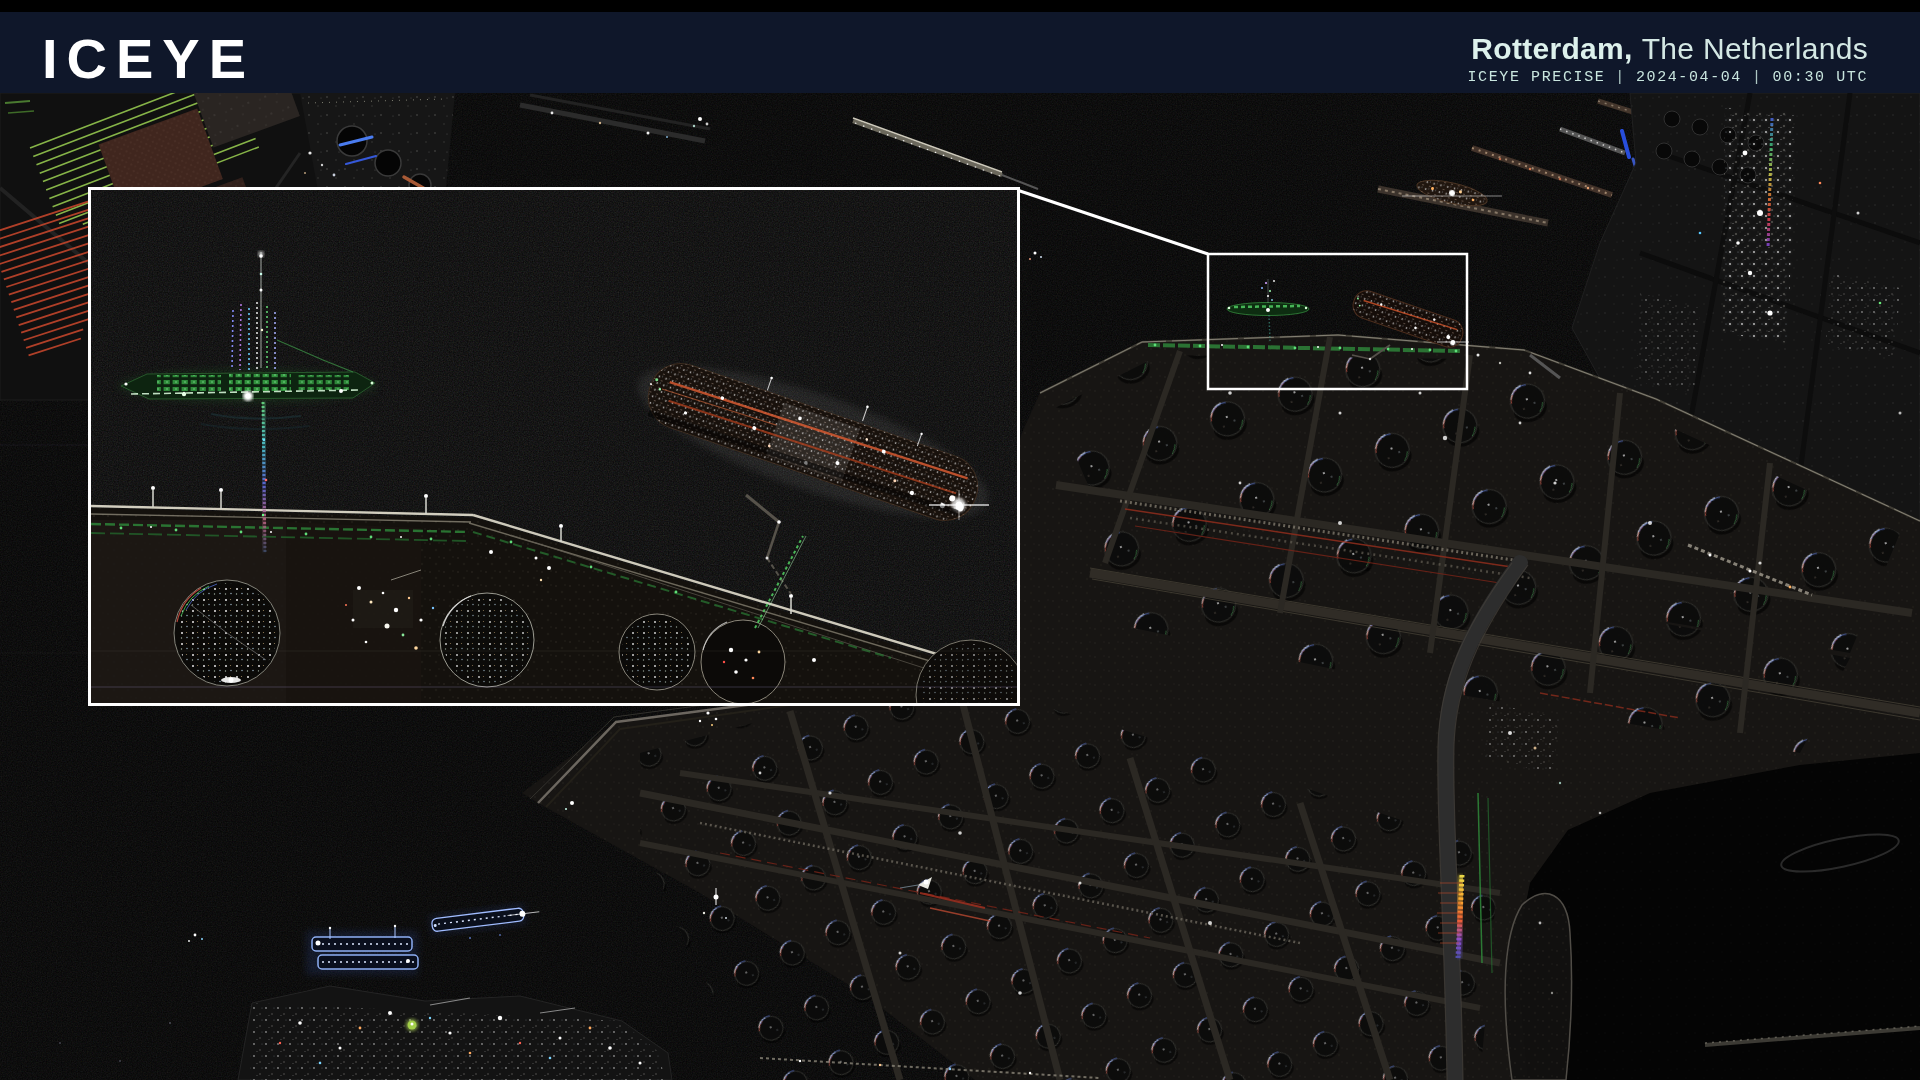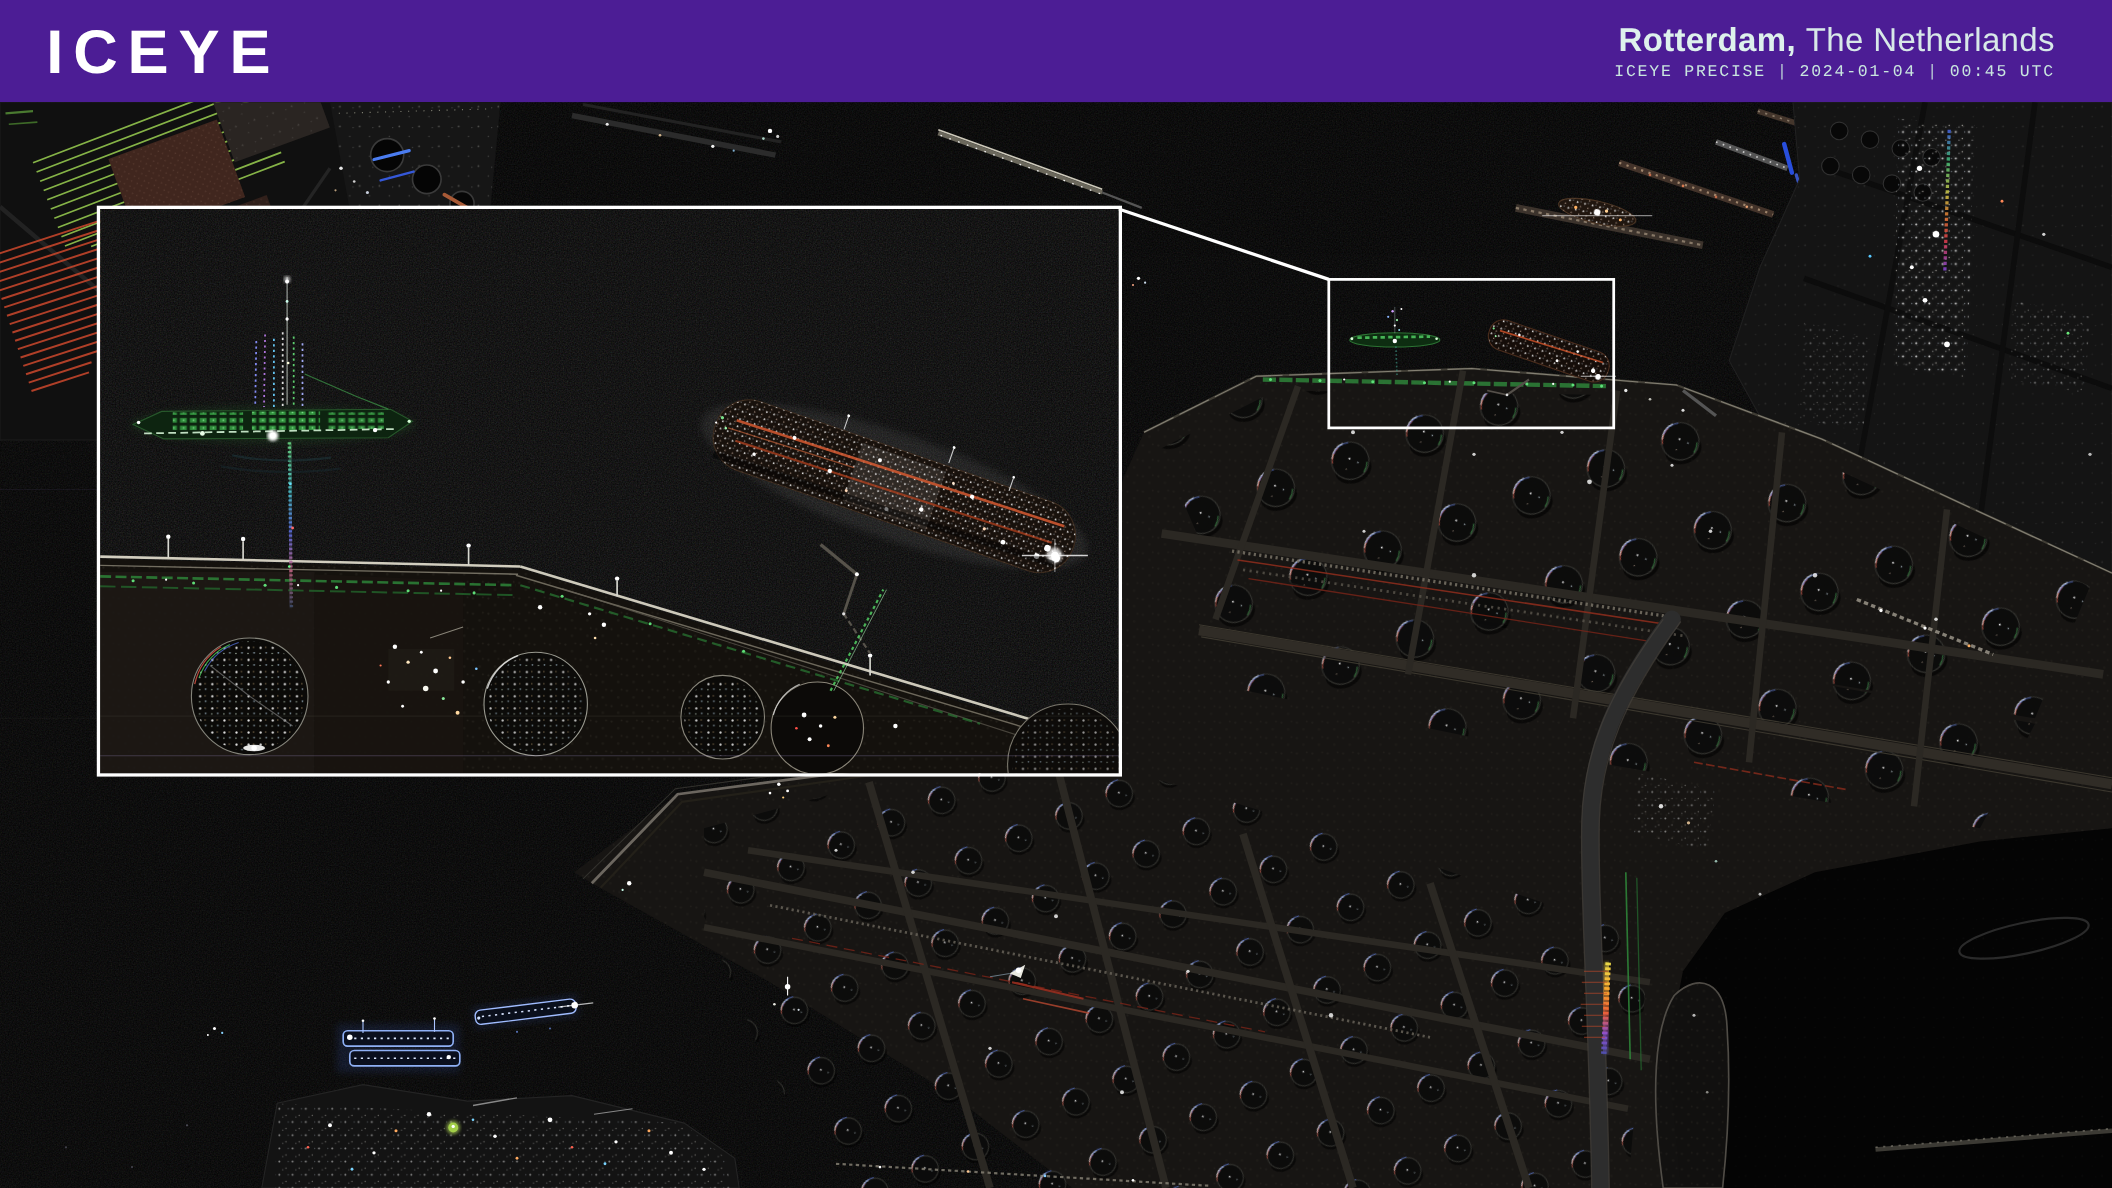--- a/index.html
+++ b/index.html
@@ -1,17 +1,17 @@
 <!DOCTYPE html>
 <html><head>
 <meta charset="utf-8">
 <style>
   html,body{margin:0;padding:0;background:#000;}
   .page{position:relative;width:1920px;height:1080px;overflow:hidden;background:#000;font-family:"Liberation Sans",sans-serif;}
-  header{position:absolute;top:0;left:0;width:1920px;height:93px;background:#4c1d95;display:flex;align-items:center;justify-content:space-between;box-sizing:border-box;padding:0 52px 0 42px;}
+  header{position:absolute;top:12px;left:0;width:1920px;height:93px;background:#0f172a;display:flex;align-items:center;justify-content:space-between;box-sizing:border-box;padding:0 52px 0 42px;}
   .brand{color:#ffffff;font-weight:700;font-size:56px;letter-spacing:9px;font-family:"Liberation Sans",sans-serif;line-height:1;}
   .header-right{text-align:right;margin-left:44px;}
   .loc{color:#ddf1ec;font-size:30px;line-height:1.1;letter-spacing:.3px;white-space:nowrap;}
   .loc-primary{font-weight:700;}
   .loc-secondary{font-weight:400;margin-left:9px;opacity:.96;}
   .meta{margin-top:4px;font-family:"Liberation Mono","DejaVu Sans Mono",monospace;font-size:15px;letter-spacing:1.6px;color:#c9e6df;white-space:nowrap;}
   .meta .sep{margin:0 10px;opacity:.85;}
   .scene{position:absolute;top:93px;left:0;width:1920px;height:987px;}
   svg{display:block;}
 </style>
@@ -19,21 +19,21 @@
 <body>
 
 <div class="page">
   <header>
     <div class="brand">ICEYE</div>
     <div class="header-right">
       <div class="loc">
         <span class="loc-primary">Rotterdam,</span><span class="loc-secondary">The Netherlands</span>
       </div>
       <div class="meta">
-        <span>ICEYE PRECISE</span><span class="sep">|</span><span>2024-01-04</span><span class="sep">|</span><span>00:45 UTC</span>
+        <span>ICEYE PRECISE</span><span class="sep">|</span><span>2024-04-04</span><span class="sep">|</span><span>00:30 UTC</span>
       </div>
     </div>
   </header>
 
   <div class="scene">
   <svg width="1920" height="987" viewBox="0 0 1920 987" xmlns="http://www.w3.org/2000/svg">
     <defs>
       <filter id="grain" x="0" y="0" width="100%" height="100%">
         <feTurbulence type="fractalNoise" baseFrequency="0.8" numOctaves="2" stitchTiles="stitch"></feTurbulence>
         <feComponentTransfer>

